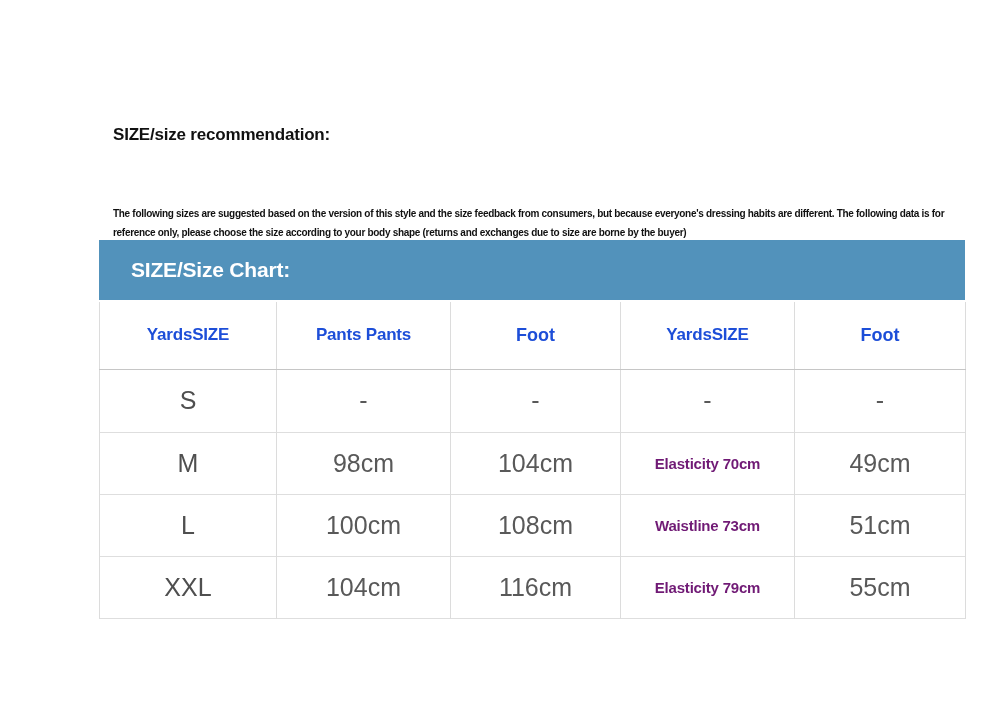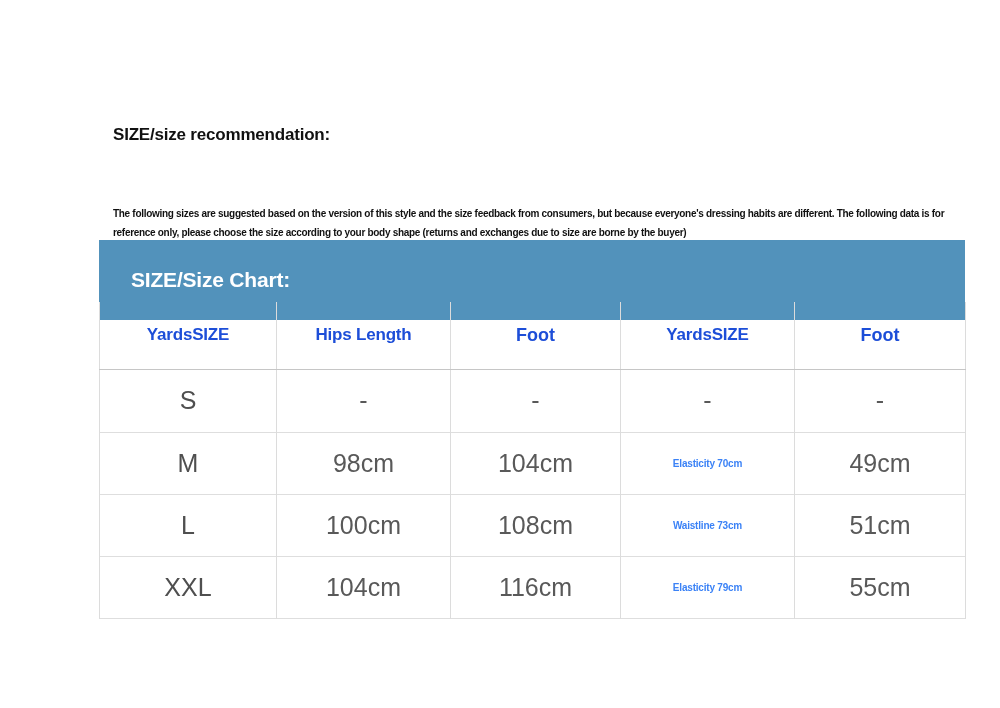--- a/index.html
+++ b/index.html
@@ -31,21 +31,21 @@
     line-height: 19.3px;
     color: #111111;
     letter-spacing: -0.3px;
     margin-top: 36px;
   }
   .chart-title-bar {
     position: absolute;
     left: 67px;
     top: 208px;
     width: 866px;
-    height: 80px;
+    height: 60px;
     background: #5292bb;
     display: flex;
     align-items: center;
     padding-left: 16px;
   }
   .chart-title-bar span {
     color: #ffffff;
     font-size: 21px;
     font-weight: bold;
     letter-spacing: -0.2px;
@@ -89,23 +89,23 @@
     font-size: 25px;
     font-weight: 400;
     color: #4f4f4f;
   }
   td.value {
     font-size: 25px;
     font-weight: 400;
     color: #595959;
   }
   td.elastic {
-    font-size: 10px;
+    font-size: 15px;
     font-weight: bold;
-    color: #3b82f6;
+    color: #701a75;
     letter-spacing: -0.2px;
   }
 </style>
 </head>
 <body>
 
 <div class="page">
 
   <div class="section-heading">SIZE/size recommendation:</div>
 
@@ -119,21 +119,21 @@
     <colgroup>
       <col style="width:177px">
       <col style="width:174px">
       <col style="width:170px">
       <col style="width:174px">
       <col style="width:171px">
     </colgroup>
     <thead>
       <tr>
         <th>YardsSIZE</th>
-        <th>Hips Length</th>
+        <th>Pants Pants</th>
         <th class="big">Foot</th>
         <th>YardsSIZE</th>
         <th class="big">Foot</th>
       </tr>
     </thead>
     <tbody>
       <tr class="r0">
         <td class="size-cell">S</td>
         <td class="value">-</td>
         <td class="value">-</td>

